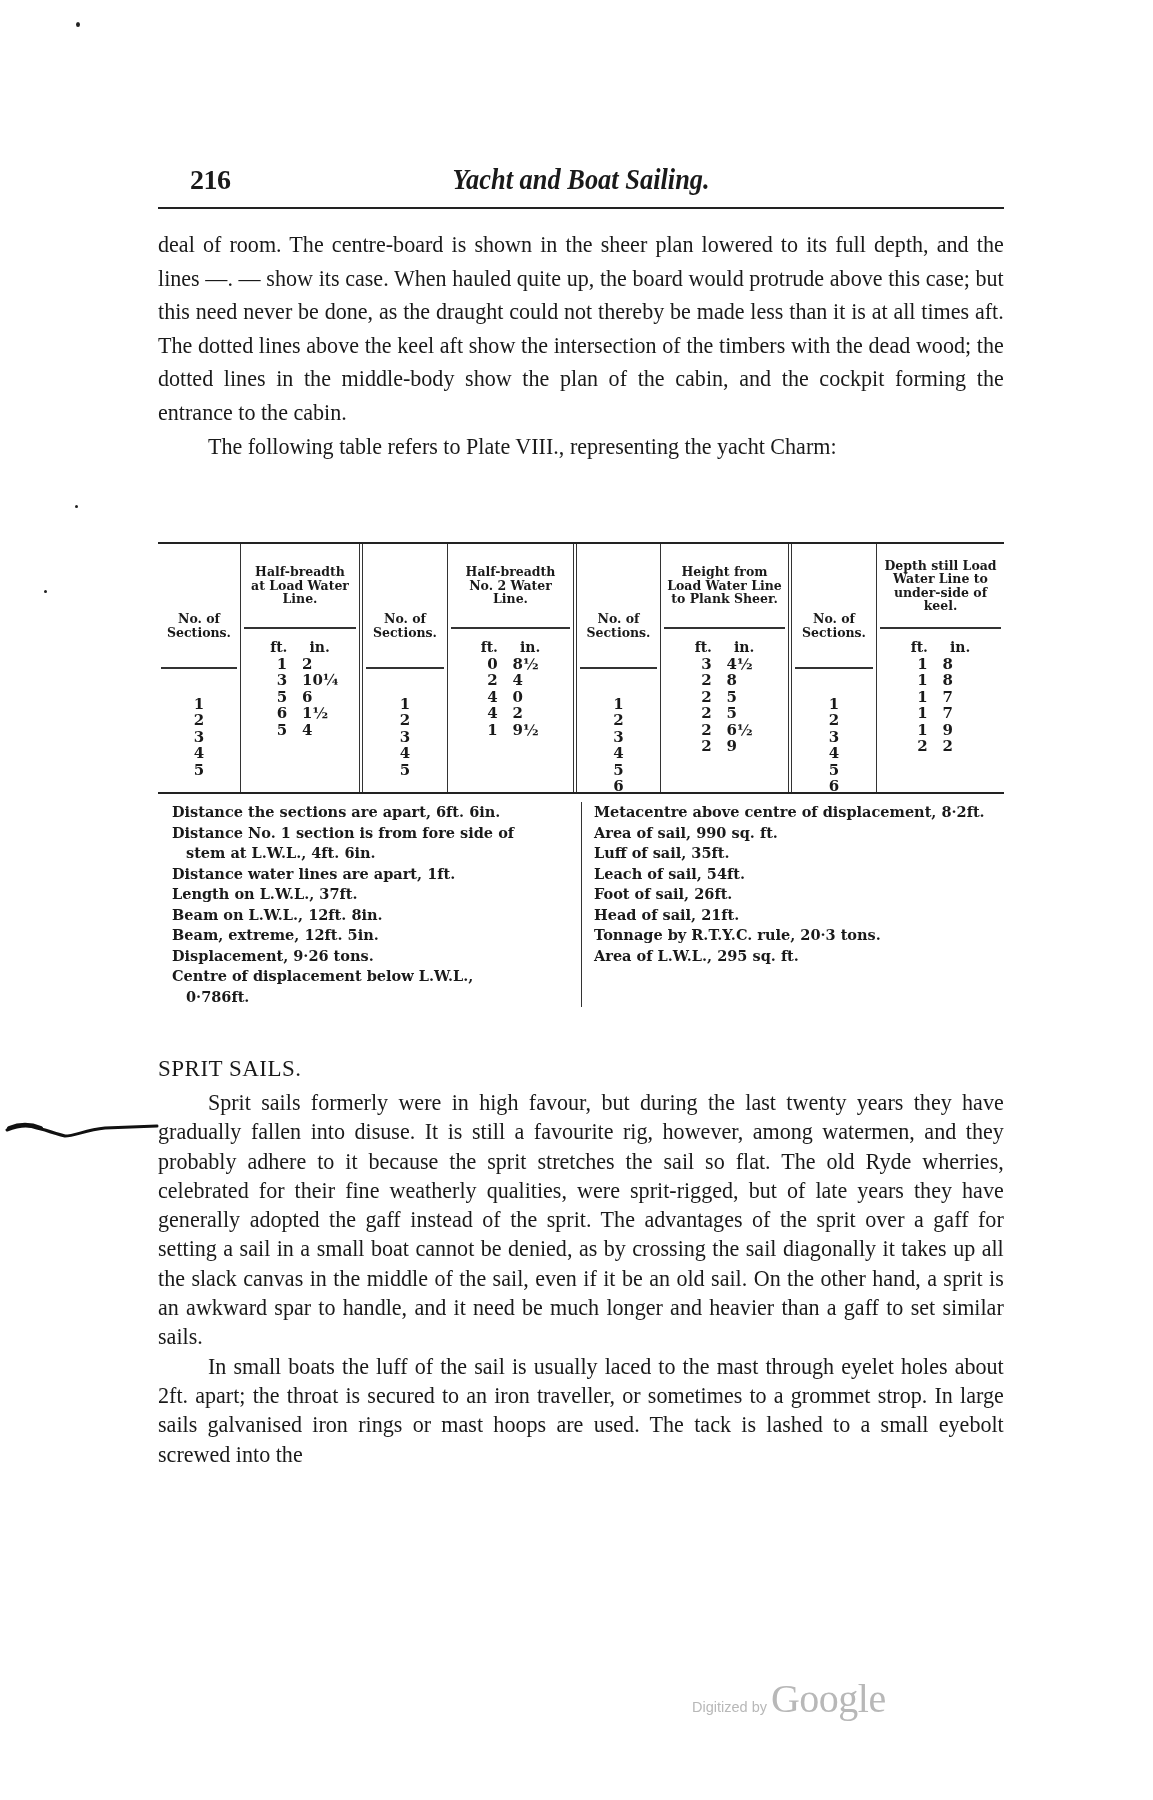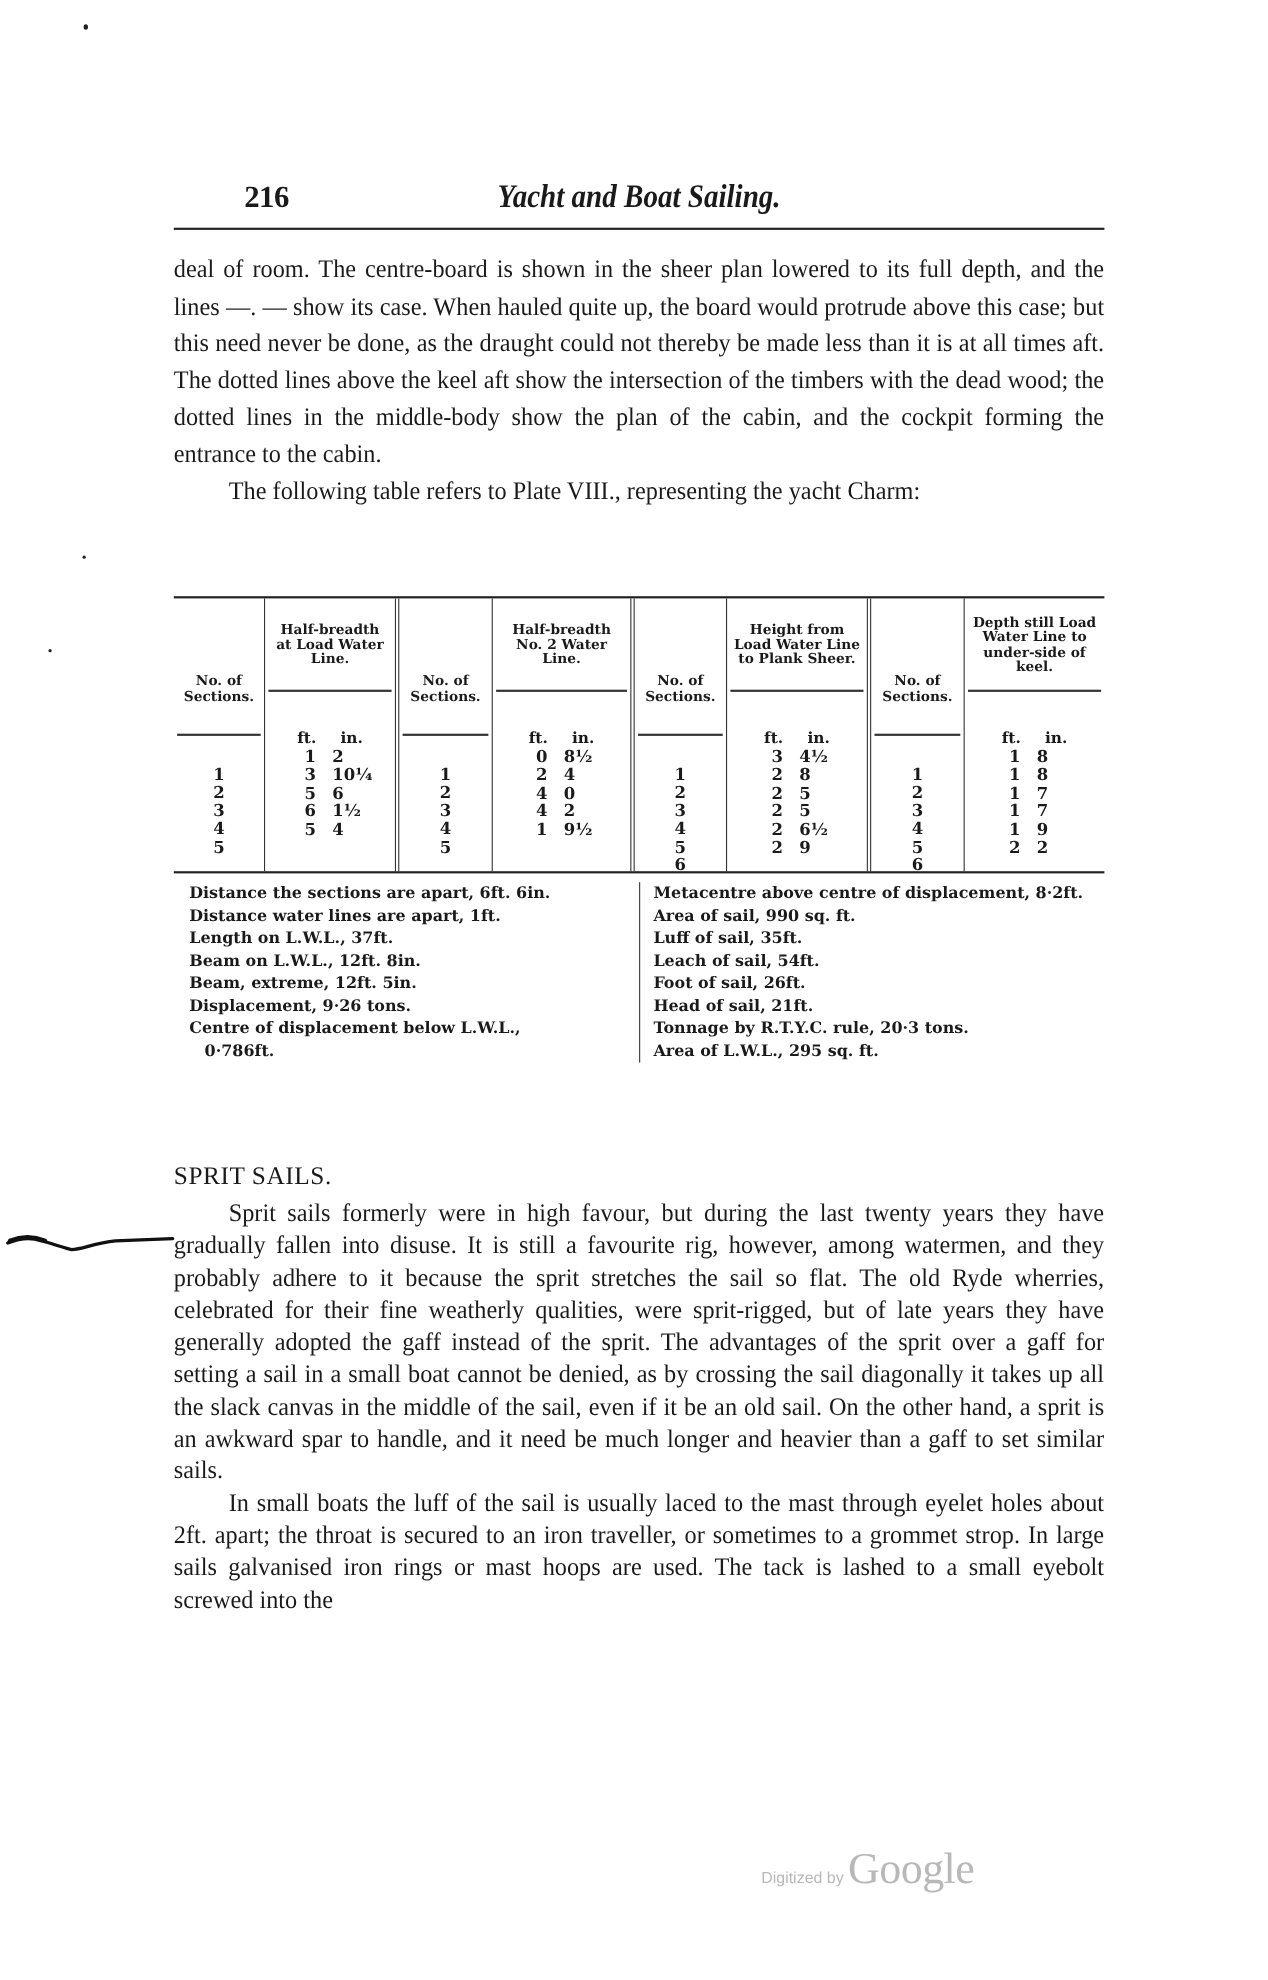--- a/index.html
+++ b/index.html
@@ -4,38 +4,38 @@
   <style>
     * { box-sizing: border-box; margin: 0; padding: 0; }
     html, body { width: 1153px; height: 1800px; background: #ffffff; overflow: hidden; }
     body { position: relative; font-family: "Liberation Serif", "DejaVu Serif", serif; color: #1a1a1a; }
 
     .speck { position: absolute; width: 4px; height: 5px; background: #222; border-radius: 50%; }
 
     .page { position: absolute; left: 158px; top: 150px; width: 846px; }
 
     .running-head { position: relative; height: 58px; }
-    .page-number { position: absolute; left: 32px; top: 14px; font-size: 28px; font-weight: bold; letter-spacing: -0.5px; margin-left: 32px; }
+    .page-number { position: absolute; left: 32px; top: 14px; font-size: 28px; font-weight: bold; letter-spacing: -0.5px; }
     .running-title { position: absolute; left: 0; right: 0; top: 12px; text-align: center; font-size: 30px; font-style: italic; font-weight: bold; transform: scaleX(0.88); }
     .head-rule { position: absolute; left: 0; right: 0; top: 57px; height: 2px; background: #222; }
 
     .body-text { margin-top: 20px; font-size: 23px; line-height: 33.6px; text-align: justify; transform: scaleX(0.96); transform-origin: left top; width: 881px; }
     .body-text p { text-indent: 0; }
     .body-text p.indent { text-indent: 52px; }
 
     .tbl { position: absolute; left: 0; top: 392px; width: 846px; }
     .tbl-top-rule { height: 2px; background: #222; }
     .tbl-grid { display: flex; height: 248px; }
     .group { display: flex; position: relative; }
     .group + .group { border-left: 4px double #333; }
     .col { position: relative; border-left: 1px solid #333; }
     .col:first-child { border-left: none; margin-top: 40px; }
     .col-head { height: 85px; display: flex; align-items: center; justify-content: center; text-align: center; font-family: "DejaVu Serif", serif; font-weight: bold; font-size: 12.5px; line-height: 13.5px; padding: 0 3px; border-bottom: 2px solid #333; margin: 0 3px; }
     .col-body { padding-top: 10px; font-family: "DejaVu Serif", serif; font-weight: bold; font-size: 15px; line-height: 16.5px; text-align: center; }
-    .units { display: flex; justify-content: center; gap: 22px; font-size: 14px; margin-top: 24px; }
+    .units { display: flex; justify-content: center; gap: 22px; font-size: 14px; }
     .pair { display: flex; justify-content: center; }
     .pair .ft { width: 28px; text-align: center; }
     .pair .in { width: 36px; text-align: left; padding-left: 6px; }
     .tbl-bottom-rule { height: 2px; background: #222; }
 
     .specs { position: absolute; left: 0; top: 652px; width: 846px; display: flex; font-family: "DejaVu Serif", serif; font-weight: bold; font-size: 14.5px; line-height: 20.5px; }
     .spec-col { width: 50%; padding: 0 10px 0 14px; }
     .spec-col.right { border-left: 1.5px solid #333; padding-left: 12px; }
     .spec-line { text-align: justify; text-align-last: left; }
     .spec-line .cont { display: block; padding-left: 14px; }
@@ -263,20 +263,21 @@
         </div>
       </div>
 
     </div>
     <div class="tbl-bottom-rule"></div>
   </div>
 
   <div class="specs">
     <div class="spec-col">
       <div class="spec-line"><span>Distance the sections are apart, 6ft. 6in.</span></div>
+      <div class="spec-line"><span>Distance No. 1 section is from fore side of</span><span class="cont">stem at L.W.L., 4ft. 6in.</span></div>
       <div class="spec-line"><span>Distance water lines are apart, 1ft.</span></div>
       <div class="spec-line"><span>Length on L.W.L., 37ft.</span></div>
       <div class="spec-line"><span>Beam on L.W.L., 12ft. 8in.</span></div>
       <div class="spec-line"><span>Beam, extreme, 12ft. 5in.</span></div>
       <div class="spec-line"><span>Displacement, 9·26 tons.</span></div>
       <div class="spec-line"><span>Centre of displacement below L.W.L.,</span><span class="cont">0·786ft.</span></div>
     </div>
     <div class="spec-col right">
       <div class="spec-line"><span>Metacentre above centre of displacement, 8·2ft.</span></div>
       <div class="spec-line"><span>Area of sail, 990 sq. ft.</span></div>

